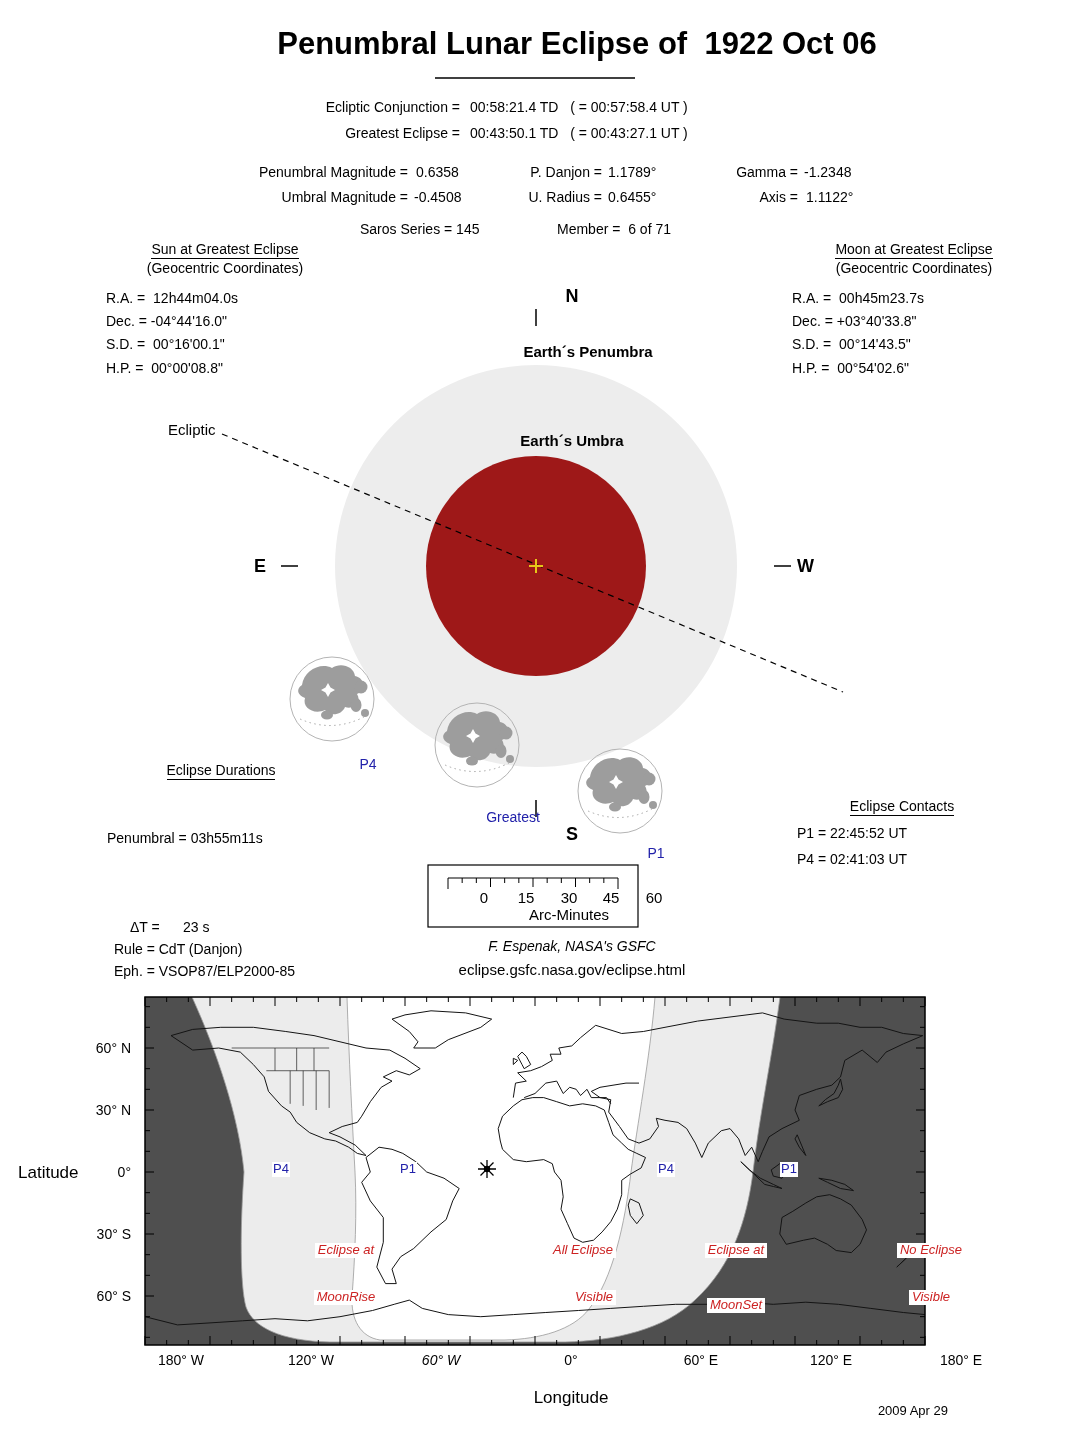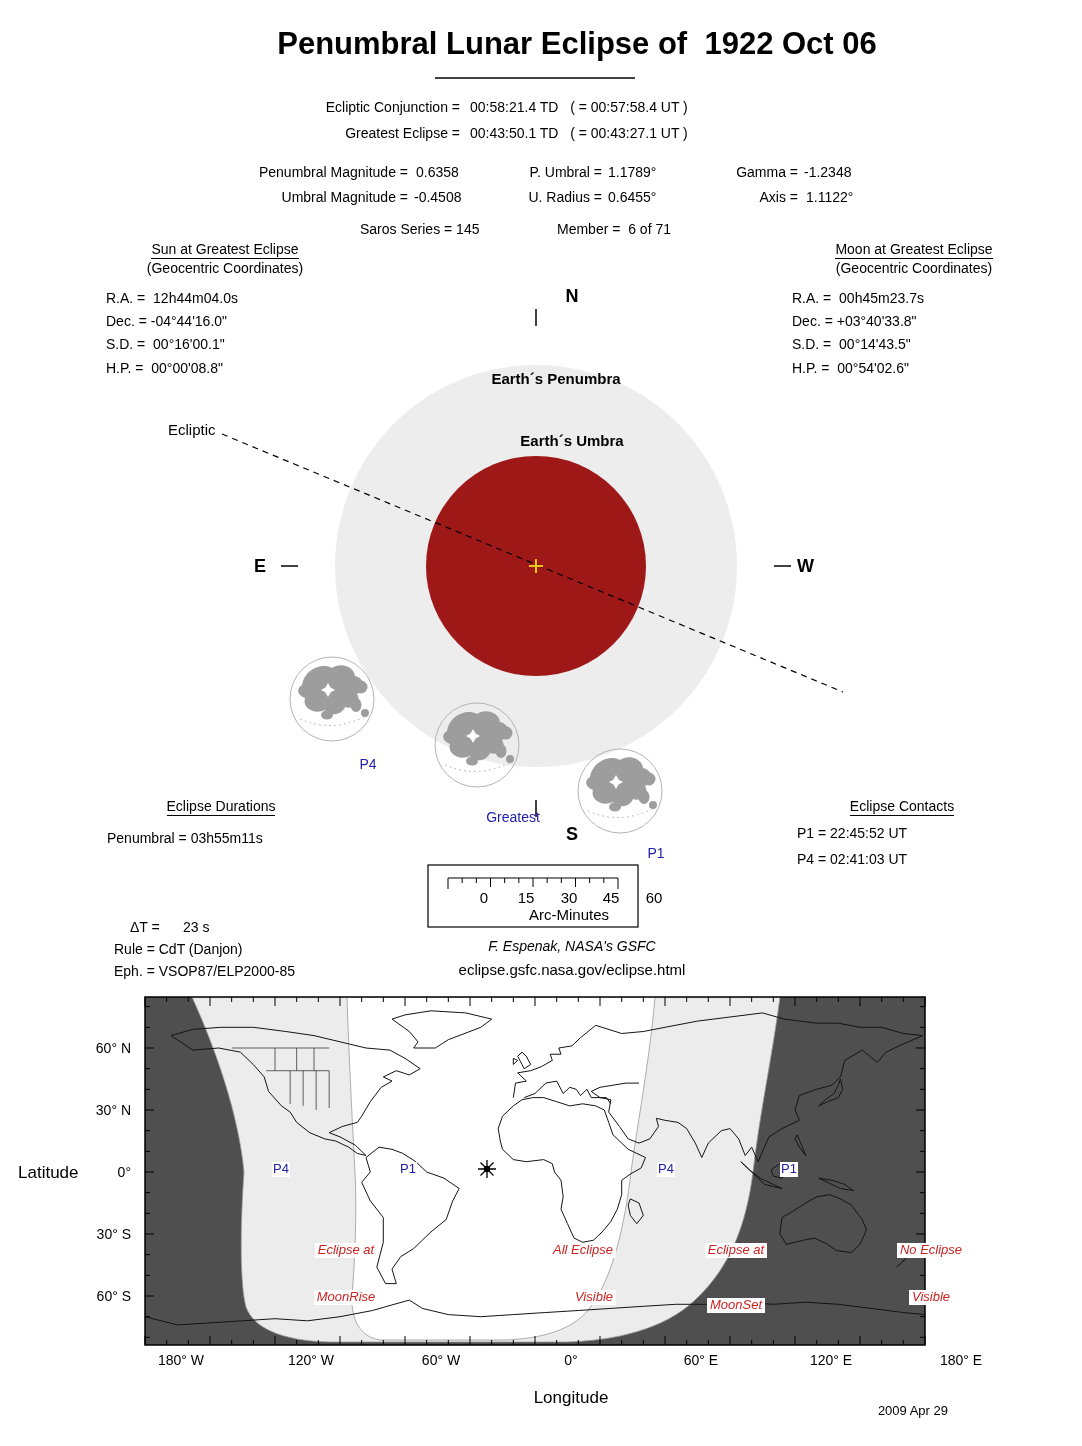--- a/index.html
+++ b/index.html
@@ -239,21 +239,21 @@
 
   <div class="lbl title ctr" style="left:0;width:1082px;top:26px;">Penumbral Lunar Eclipse of  1922 Oct 06</div>
 
   <div class="lbl f16 rgt" style="left:255px;width:205px;top:99px;">Ecliptic Conjunction =</div>
   <div class="lbl f16" style="left:470px;top:99px;">00:58:21.4 TD   ( = 00:57:58.4 UT )</div>
   <div class="lbl f16 rgt" style="left:255px;width:205px;top:125px;">Greatest Eclipse =</div>
   <div class="lbl f16" style="left:470px;top:125px;">00:43:50.1 TD   ( = 00:43:27.1 UT )</div>
 
   <div class="lbl f16 rgt" style="left:180px;width:228px;top:164px;">Penumbral Magnitude =</div>
   <div class="lbl f16" style="left:416px;top:164px;">0.6358</div>
-  <div class="lbl f16 rgt" style="left:480px;width:122px;top:164px;">P. Umbral =</div>
+  <div class="lbl f16 rgt" style="left:480px;width:122px;top:164px;">P. Danjon =</div>
   <div class="lbl f16" style="left:608px;top:164px;">1.1789°</div>
   <div class="lbl f16 rgt" style="left:660px;width:138px;top:164px;">Gamma =</div>
   <div class="lbl f16" style="left:804px;top:164px;">-1.2348</div>
 
   <div class="lbl f16 rgt" style="left:180px;width:228px;top:189px;">Umbral Magnitude =</div>
   <div class="lbl f16" style="left:414px;top:189px;">-0.4508</div>
   <div class="lbl f16 rgt" style="left:480px;width:122px;top:189px;">U. Radius =</div>
   <div class="lbl f16" style="left:608px;top:189px;">0.6455°</div>
   <div class="lbl f16 rgt" style="left:660px;width:138px;top:189px;">Axis =</div>
   <div class="lbl f16" style="left:806px;top:189px;">1.1122°</div>
@@ -269,31 +269,31 @@
   <div class="lbl f16" style="left:106px;top:360px;">H.P. =  00°00'08.8"</div>
 
   <div class="lbl f16 ctr" style="left:778px;width:200px;top:241px;"><span class="u">Moon at Greatest Eclipse</span></div>
   <div class="lbl f16 ctr" style="left:778px;width:200px;top:260px;">(Geocentric Coordinates)</div>
   <div class="lbl f16" style="left:792px;top:290px;">R.A. =  00h45m23.7s</div>
   <div class="lbl f16" style="left:792px;top:313px;">Dec. = +03°40'33.8"</div>
   <div class="lbl f16" style="left:792px;top:336px;">S.D. =  00°14'43.5"</div>
   <div class="lbl f16" style="left:792px;top:360px;">H.P. =  00°54'02.6"</div>
 
   <div class="lbl f18 b ctr" style="left:516px;width:40px;top:286px;">N</div>
-  <div class="lbl f15 b ctr" style="left:420px;width:200px;top:343px;margin-top:27px;">Earth´s Penumbra</div>
+  <div class="lbl f15 b ctr" style="left:452px;width:200px;top:343px;">Earth´s Penumbra</div>
   <div class="lbl f15 b ctr" style="left:436px;width:200px;top:432px;">Earth´s Umbra</div>
   <div class="lbl f15" style="left:168px;top:421px;">Ecliptic</div>
   <div class="lbl f18 b" style="left:254px;top:556px;">E</div>
   <div class="lbl f18 b" style="left:797px;top:556px;">W</div>
   <div class="lbl f18 b ctr" style="left:516px;width:40px;top:824px;">S</div>
   <div class="lbl f14 blue ctr" style="left:302px;width:60px;top:756px;">P4</div>
   <div class="lbl f14 blue ctr" style="left:427px;width:100px;top:809px;">Greatest</div>
   <div class="lbl f14 blue ctr" style="left:590px;width:60px;top:845px;">P1</div>
 
-  <div class="lbl f16 ctr" style="left:85px;width:200px;top:798px;"><span class="u">Eclipse Durations</span></div>
+  <div class="lbl f16 ctr" style="left:85px;width:200px;top:762px;"><span class="u">Eclipse Durations</span></div>
   <div class="lbl f16" style="left:107px;top:830px;">Penumbral = 03h55m11s</div>
   <div class="lbl f16 ctr" style="left:766px;width:200px;top:798px;"><span class="u">Eclipse Contacts</span></div>
   <div class="lbl f16" style="left:797px;top:825px;">P1 = 22:45:52 UT</div>
   <div class="lbl f16" style="left:797px;top:851px;">P4 = 02:41:03 UT</div>
 
   <div class="lbl f15 ctr" style="left:428px;width:40px;top:889px;">0</div>
   <div class="lbl f15 ctr" style="left:470px;width:40px;top:889px;">15</div>
   <div class="lbl f15 ctr" style="left:513px;width:40px;top:889px;">30</div>
   <div class="lbl f15 ctr" style="left:555px;width:40px;top:889px;">45</div>
   <div class="lbl f15 ctr" style="left:598px;width:40px;top:889px;">60</div>
@@ -308,21 +308,21 @@
 
   <div class="lbl f17" style="left:18px;top:1163px;">Latitude</div>
   <div class="lbl f16 rgt" style="left:41px;width:90px;top:1040px;">60° N</div>
   <div class="lbl f16 rgt" style="left:41px;width:90px;top:1102px;">30° N</div>
   <div class="lbl f16 rgt" style="left:41px;width:90px;top:1164px;">0°</div>
   <div class="lbl f16 rgt" style="left:41px;width:90px;top:1226px;">30° S</div>
   <div class="lbl f16 rgt" style="left:41px;width:90px;top:1288px;">60° S</div>
 
   <div class="lbl f16 ctr" style="left:105px;width:80px;top:1352px;">180° W</div>
   <div class="lbl f16 ctr" style="left:235px;width:80px;top:1352px;">120° W</div>
-  <div class="lbl f16 ctr" style="left:365px;width:80px;top:1352px;">60° W</div>
+  <div class="lbl f16 ctr" style="left:365px;width:80px;top:1352px;font-style:italic;">60° W</div>
   <div class="lbl f16 ctr" style="left:495px;width:80px;top:1352px;">0°</div>
   <div class="lbl f16 ctr" style="left:625px;width:80px;top:1352px;">60° E</div>
   <div class="lbl f16 ctr" style="left:755px;width:80px;top:1352px;">120° E</div>
   <div class="lbl f16 ctr" style="left:885px;width:80px;top:1352px;">180° E</div>
   <div class="lbl f17 ctr" style="left:435px;width:200px;top:1388px;">Longitude</div>
 
   <div class="lbl f13 red ctr" style="left:240px;width:140px;top:1213px;">
     <div><span class="whitebg">Eclipse at</span></div>
     <div style="margin-top:2px;"><span class="whitebg">MoonRise</span></div>
   </div>

